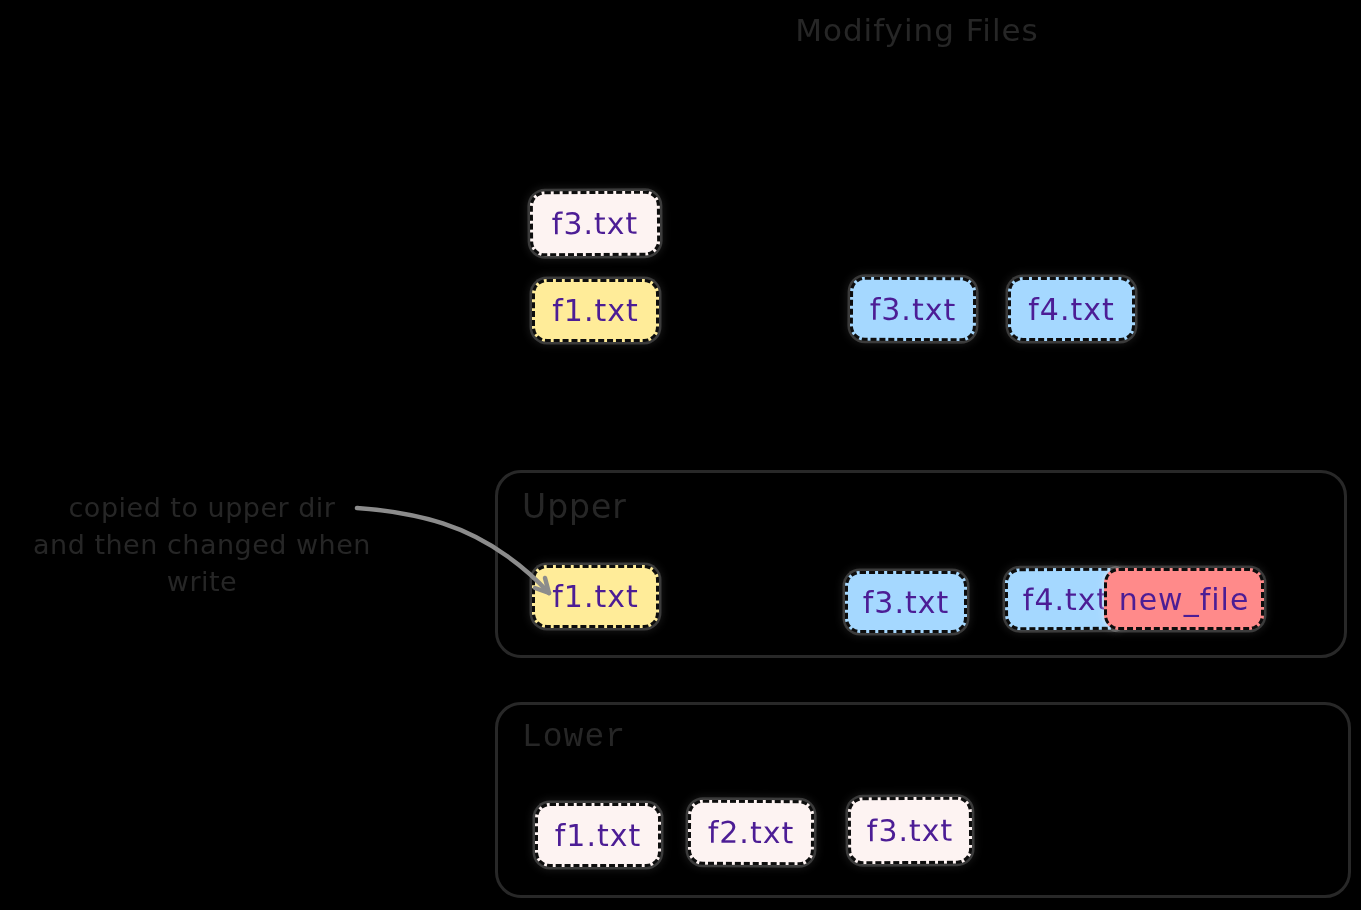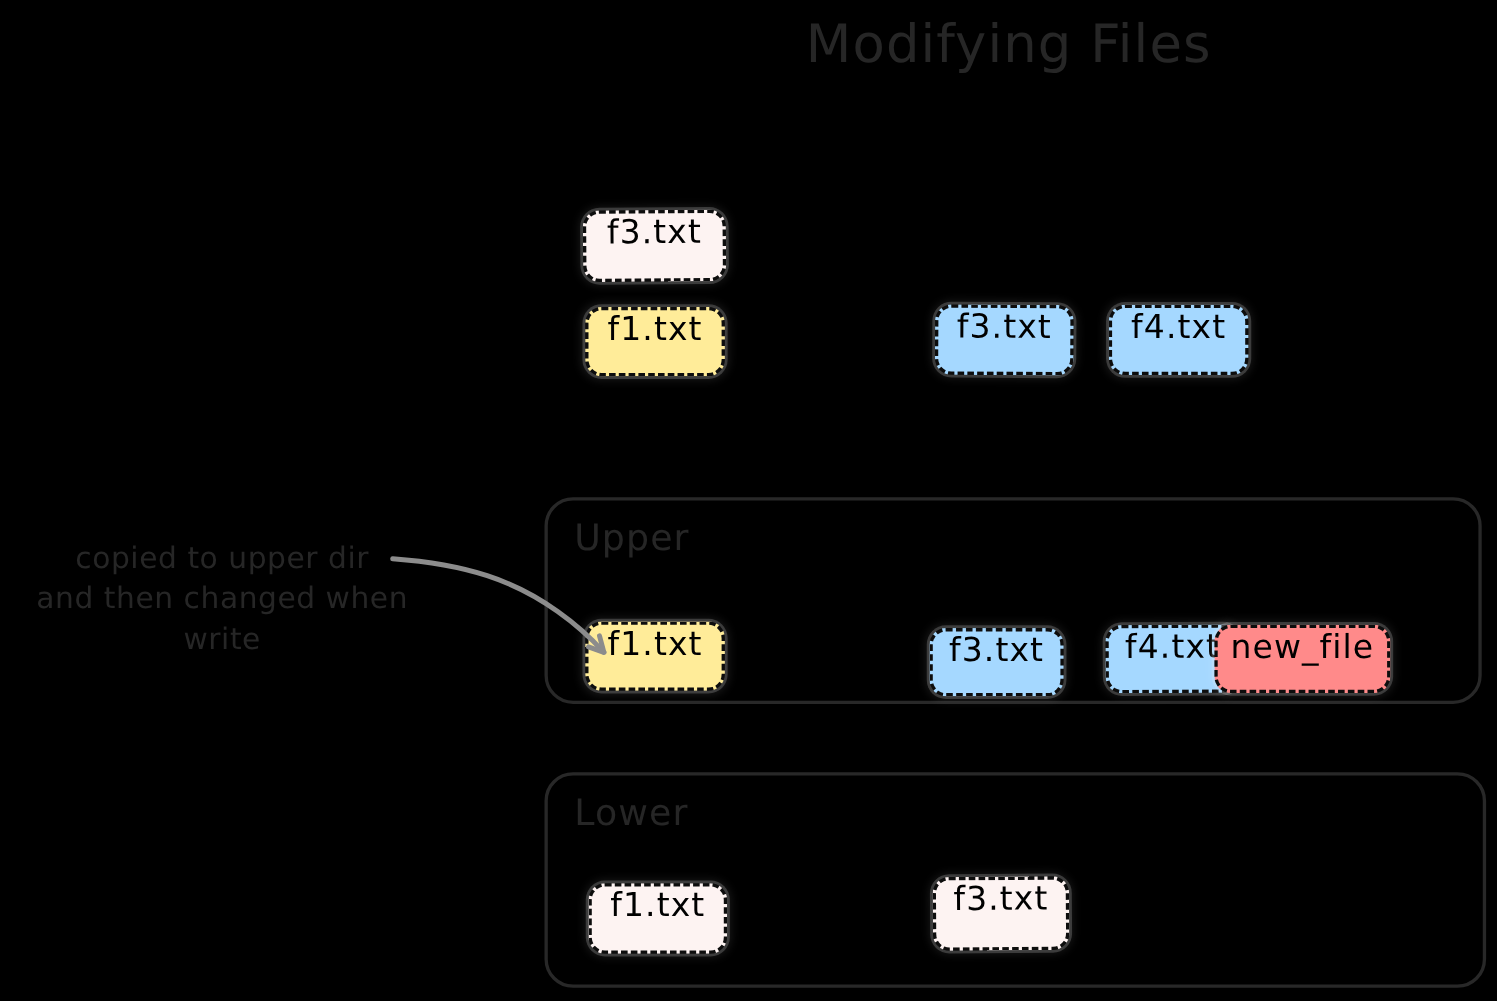--- a/index.html
+++ b/index.html
@@ -11,51 +11,51 @@
     background: #000000;
     overflow: hidden;
     font-family: "DejaVu Sans", "Liberation Sans", sans-serif;
   }
   
   .dark-text { color: #262626; }
   .page-title {
     position: absolute;
     left: 917px; top: 12px;
     transform: translateX(-50%);
-    font-size: 48px;
+    font-size: 31px;
     letter-spacing: 1px;
     white-space: nowrap;
   }
   
   .container-box {
     position: absolute;
     border: 3px solid #282828;
     border-radius: 26px;
     background: transparent;
   }
   .container-merged { left: 497px; top: 94px;  width: 849px; height: 291px; }
-  .container-upper  { left: 495px; top: 452px; width: 852px; height: 188px; }
-  .container-lower  { left: 495px; top: 702px; width: 856px; height: 196px; }
+  .container-upper  { left: 495px; top: 470px; width: 852px; height: 188px; }
+  .container-lower  { left: 495px; top: 702px; width: 856px; height: 196px; font-family: Liberation Mono, monospace; }
   .container-label {
     position: absolute;
     left: 24px; top: 14px;
     font-size: 33px;
     letter-spacing: 1px;
   }
   
   .file-box {
     position: absolute;
     border: 3px dashed #0d0d0d;
     border-radius: 15px;
     display: flex;
-    align-items: flex-start;
+    align-items: center;
     justify-content: center;
     font-size: 30px;
     letter-spacing: 1px;
-    color: #000000;
+    color: #4c1d95;
     box-shadow: 0 0 0 2.5px rgba(235,235,235,0.20), 0 0 9px 3px rgba(255,255,255,0.10);
   }
   .f-white  { background: #fdf3f2; }
   .f-yellow { background: #ffec99; }
   .f-blue   { background: #a5d8ff; }
   .f-red    { background: #ff8a8a; }
   
   .b-m-f3w { left: 530px;  top: 191px; width: 130px; height: 65px; transform: rotate(-0.4deg); }
   .b-m-f1  { left: 532px;  top: 279px; width: 127px; height: 63px; }
   .b-m-f3  { left: 850px;  top: 277px; width: 126px; height: 64px; transform: rotate(0.3deg); }
@@ -123,20 +123,23 @@
   <div class="file-box f-red b-u-new">
     <span>new_file</span>
   </div>
 
   <div class="container-box container-lower">
     <div class="container-label dark-text">Lower</div>
   </div>
   <div class="file-box f-white b-l-f1">
     <span>f1.txt</span>
   </div>
+  <div class="file-box f-white b-l-f2">
+    <span>f2.txt</span>
+  </div>
   <div class="file-box f-white b-l-f3">
     <span>f3.txt</span>
   </div>
 
   <div class="annotation dark-text">
     <span class="line">copied to upper dir</span>
     <span class="line">and then changed when write</span>
   </div>
 
   <svg class="arrow-svg" viewBox="0 0 1361 910">

